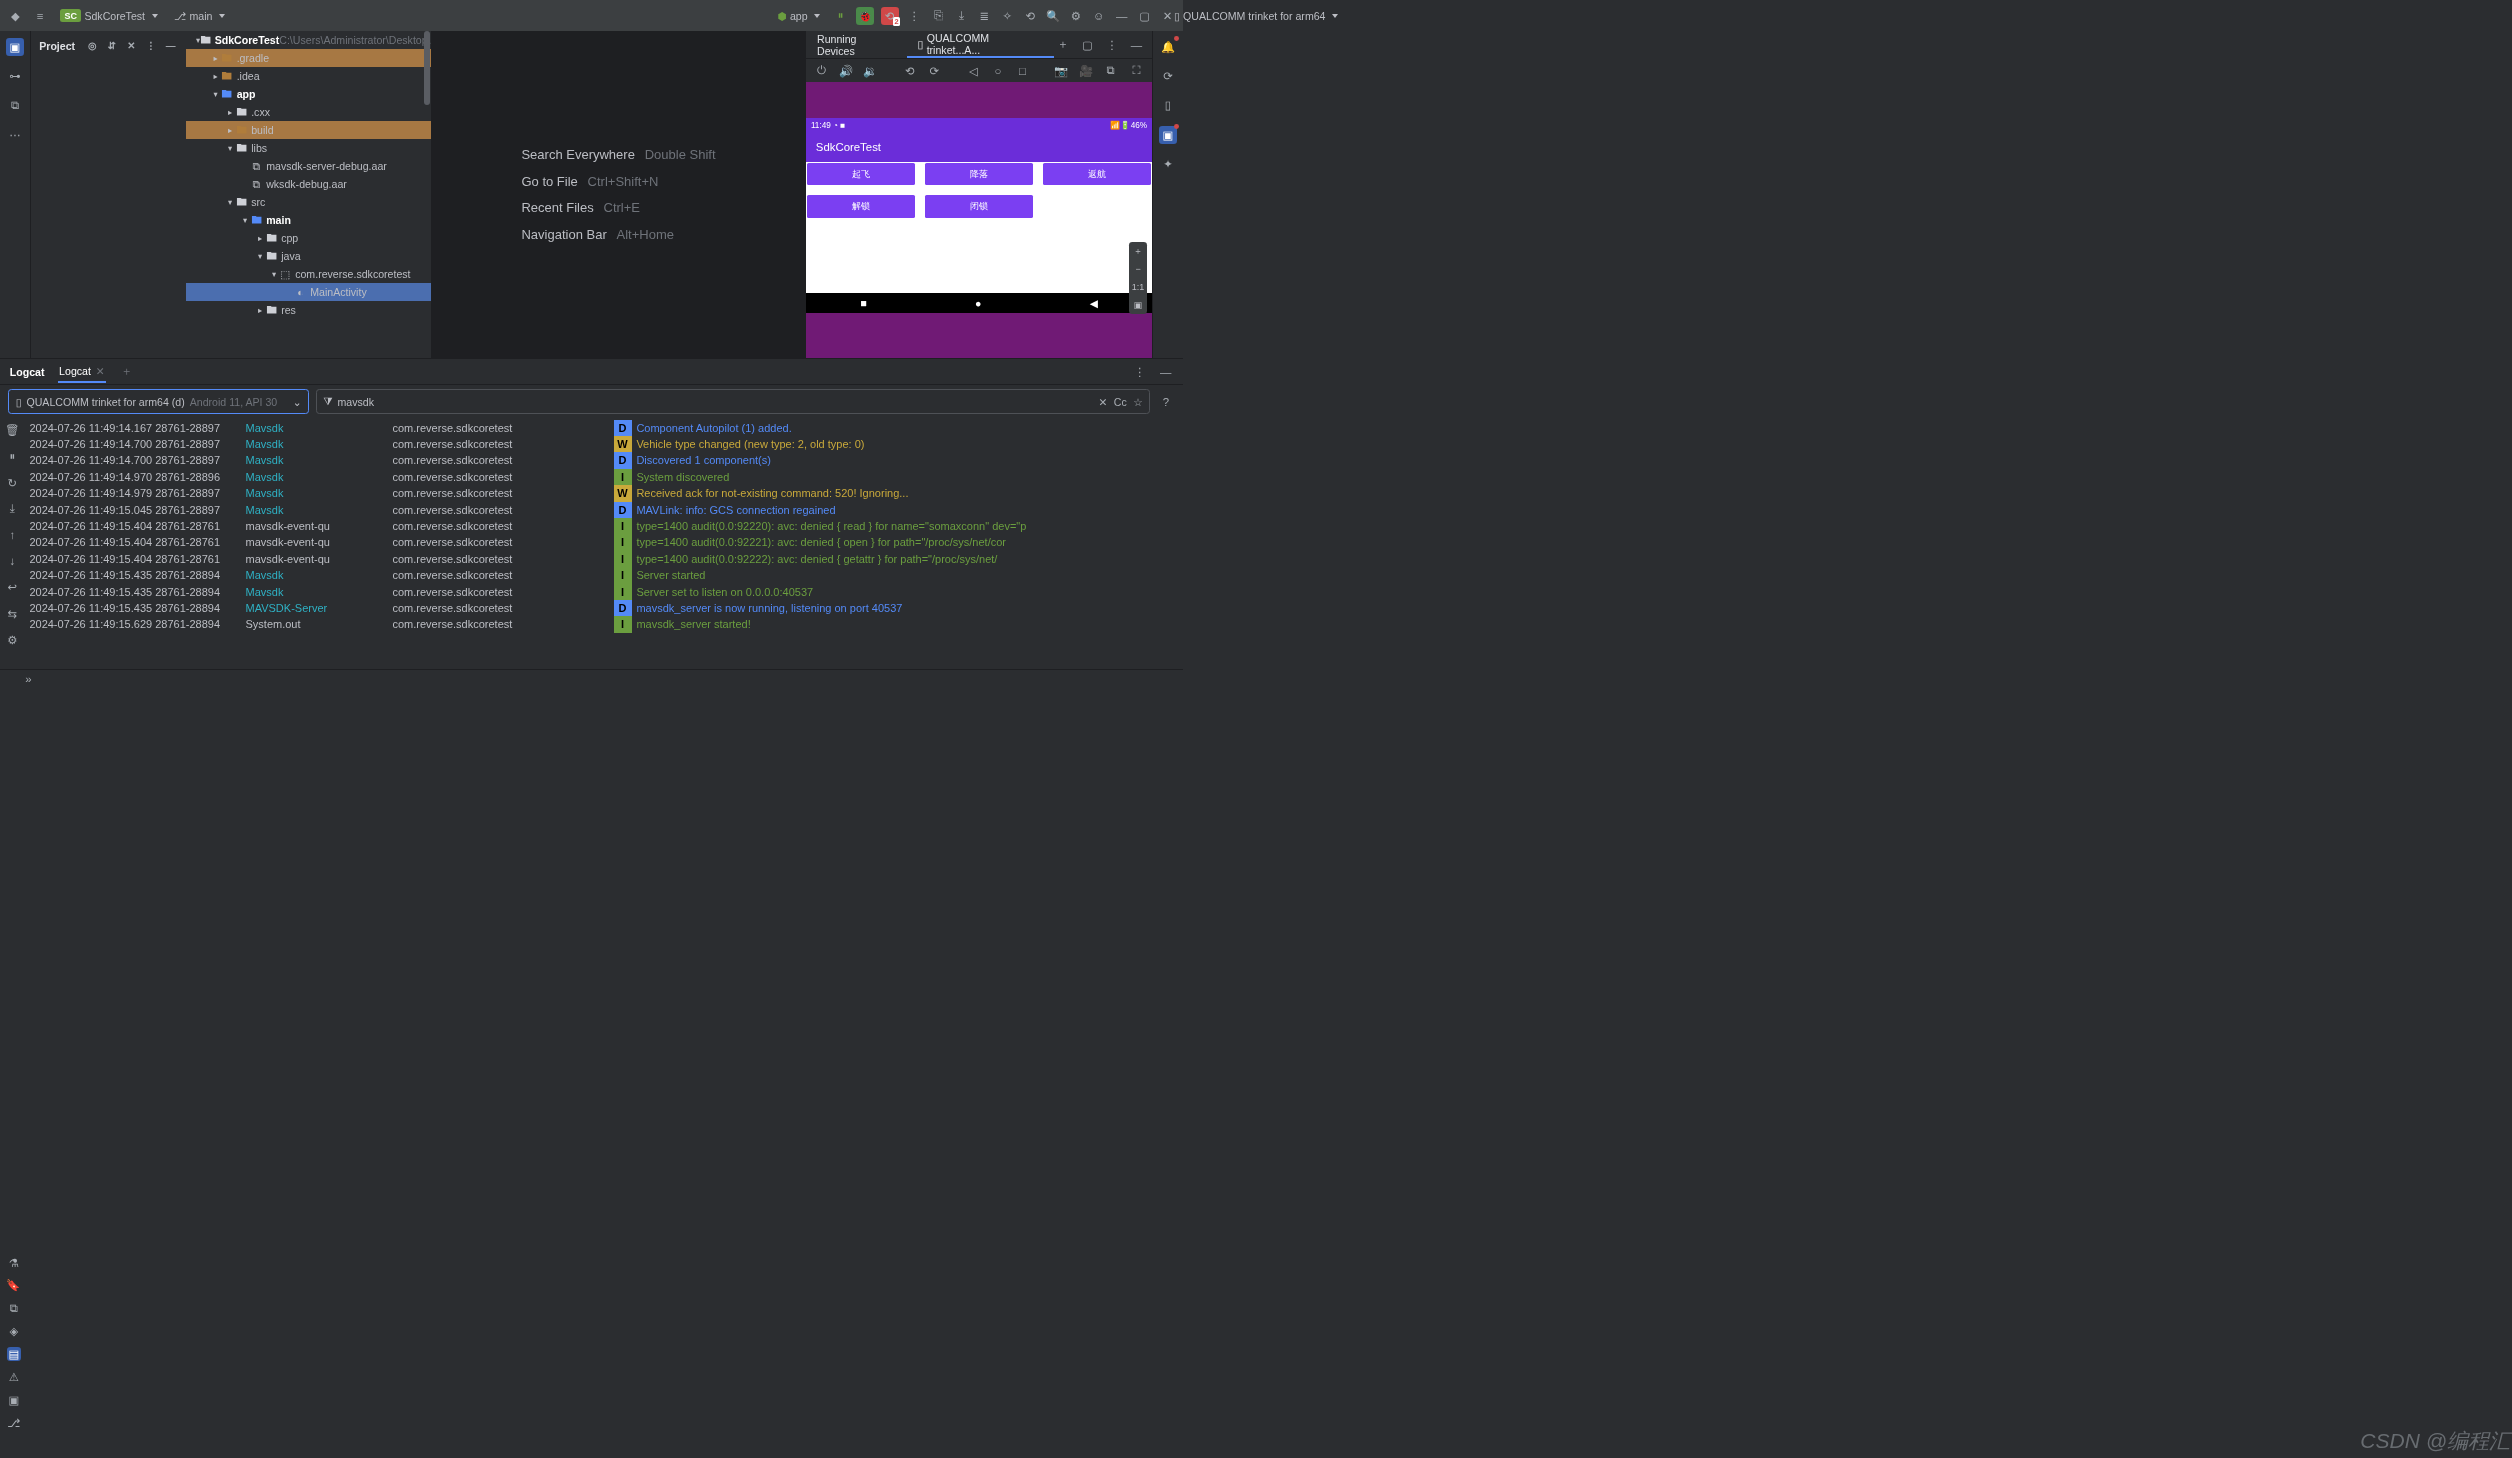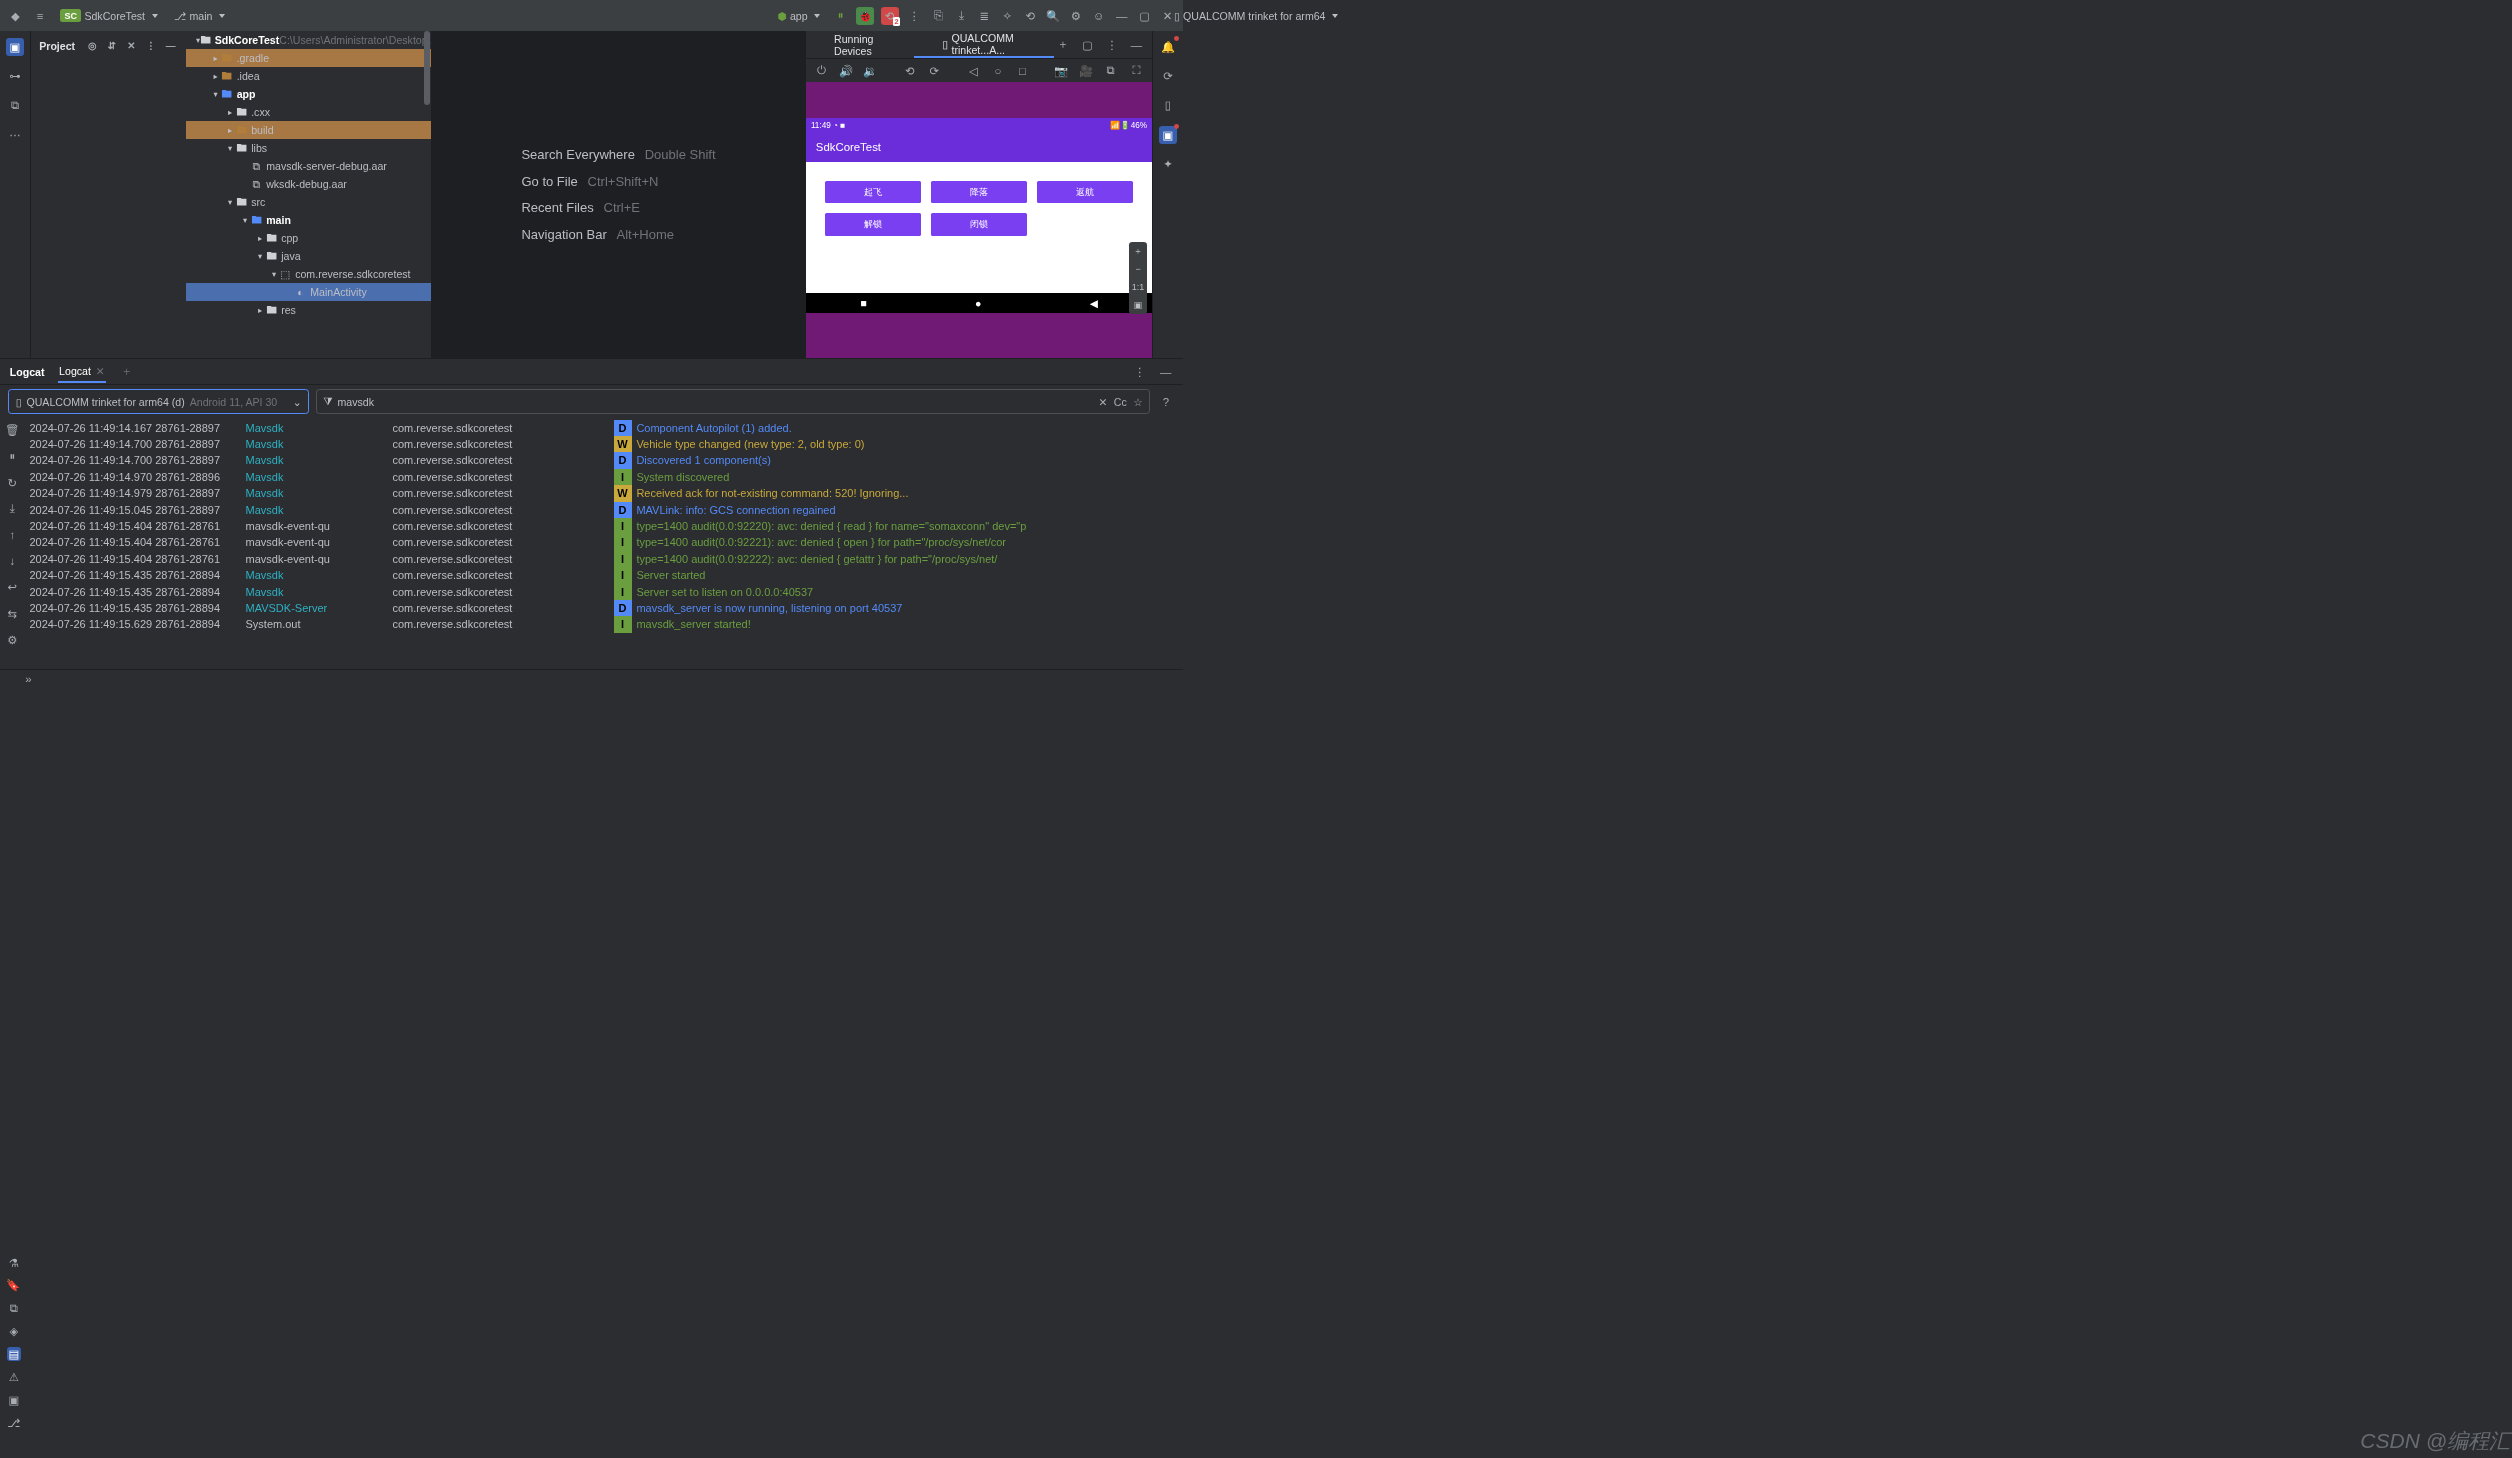--- a/index.html
+++ b/index.html
@@ -45,31 +45,31 @@
 .dim { color:#6f737a; }
 .bold { font-weight:600; color:#fff; }
 
 .editor { flex:1; display:flex; align-items:center; justify-content:center; background:#1e1f22; }
 .editor .hints { display:flex; flex-direction:column; gap:11.4px; color:#bcbec4; font-size:13px; }
 .hints .row2 { display:flex; gap:9.8px; }
 .hints .key { color:#6f737a; }
 
 .device-pane { width: 347px; display:flex; flex-direction:column; border-left:0.8px solid #1e1f22; background:#2b2d30; }
 .dev-tabs { height:28px; display:flex; align-items:center; border-bottom:0.8px solid #1e1f22; font-size:10.6px; position:relative; }
-.dev-tabs .tab { padding:0 28px; height:100%; display:flex; align-items:center; color:#dfe1e5; font-weight:500; gap:3.3px; }
+.dev-tabs .tab { padding:0 11px; height:100%; display:flex; align-items:center; color:#dfe1e5; font-weight:500; gap:3.3px; }
 .dev-tabs .tab.active { border-bottom:2.5px solid #548af7; }
 .dev-tabs .icons { margin-left:auto; display:flex; gap:6.5px; padding-right:6.5px; }
 .dev-toolbar { height:23px; display:flex; align-items:center; padding:0 6.5px; gap:6.5px; color:#a8adb3; }
 .dev-toolbar .sp { width:8.2px; }
 .dev-toolbar .r { margin-left:auto; }
 .phone { margin:36px 0 0 0; background:#fff; height:195px; position:relative; }
 .phone .status { background:#6b2dd9; color:#fff; height:14.7px; display:flex; align-items:center; padding:0 4.9px; font-size:8.2px; }
 .phone .status .r { margin-left:auto; }
 .phone .appbar { background:#6b2dd9; color:#fff; height:29px; display:flex; align-items:center; padding:0 9.8px; font-weight:500; font-size:11.4px; }
-.phone .btns { padding:19px; display:grid; grid-template-columns:1fr 1fr 1fr; gap:9.8px; }
+.phone .btns { padding:1px; display:grid; grid-template-columns:1fr 1fr 1fr; gap:9.8px; }
 .phone .btn { background:#7b3ff2; color:#fff; text-align:center; padding:4.9px 0; font-size:9px; border-radius:1.6px; }
 .phone .navbar { position:absolute; bottom:0; left:0; right:0; height:19.6px; background:#000; display:flex; align-items:center; justify-content:space-around; color:#fff; }
 .zoom { position:absolute; right:4.9px; bottom:44px; display:flex; flex-direction:column; background:#3c3f41; border-radius:3.3px; }
 .zoom div { width:18px; height:18px; display:flex; align-items:center; justify-content:center; font-size:9px; color:#bcbec4; }
 
 
 .logcat { height: 311px; display:flex; flex-direction:column; border-top:0.8px solid #1e1f22; }
 .log-tabs { height:26px; display:flex; align-items:center; padding:0 8.2px; gap:11.4px; border-bottom:0.8px solid #1e1f22; }
 .log-tabs .t { padding:4.9px 1.6px; color:#bcbec4; }
 .log-tabs .t.first { font-weight:600; color:#fff; }

